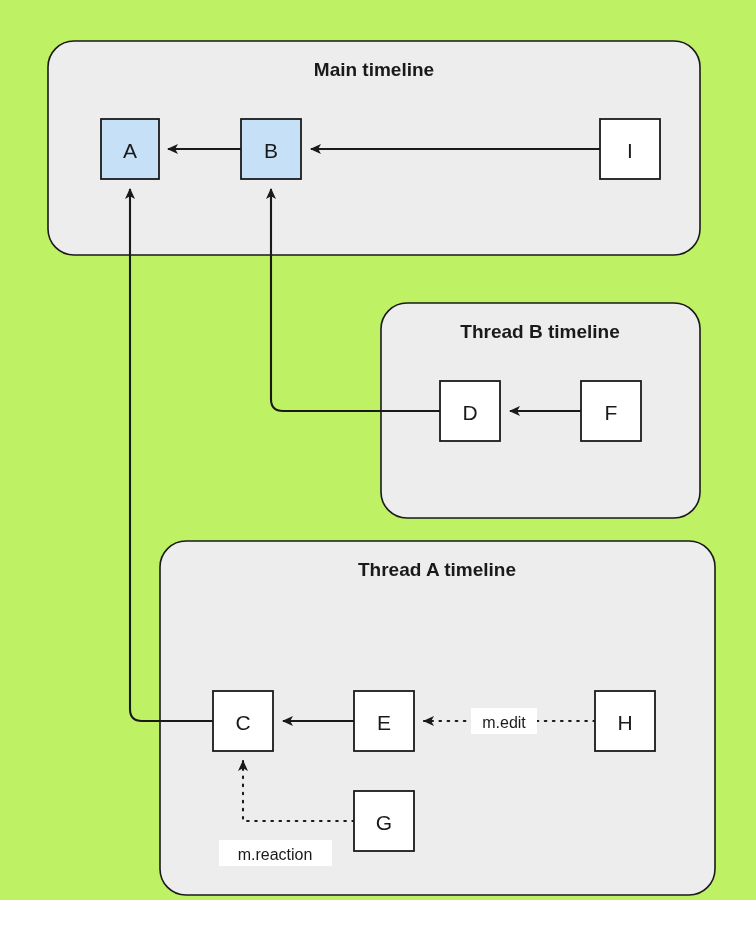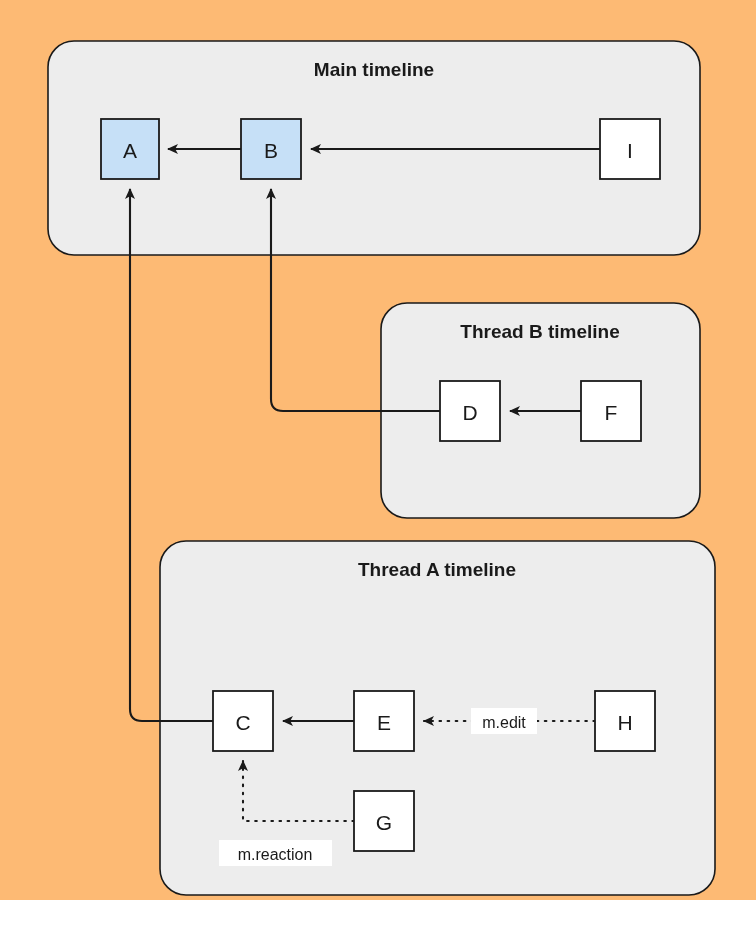--- a/index.html
+++ b/index.html
@@ -7,21 +7,21 @@
     padding: 0;
     background: #ffffff;
   }
   body {
     font-family: "Liberation Sans", sans-serif;
   }
   #canvas {
     position: relative;
     width: 756px;
     height: 900px;
-    background: #fdba74;
+    background: #bef264;
     overflow: hidden;
   }
   #diagram-svg {
     position: absolute;
     left: 0;
     top: 0;
     width: 756px;
     height: 942px;
   }
   .container-title {

